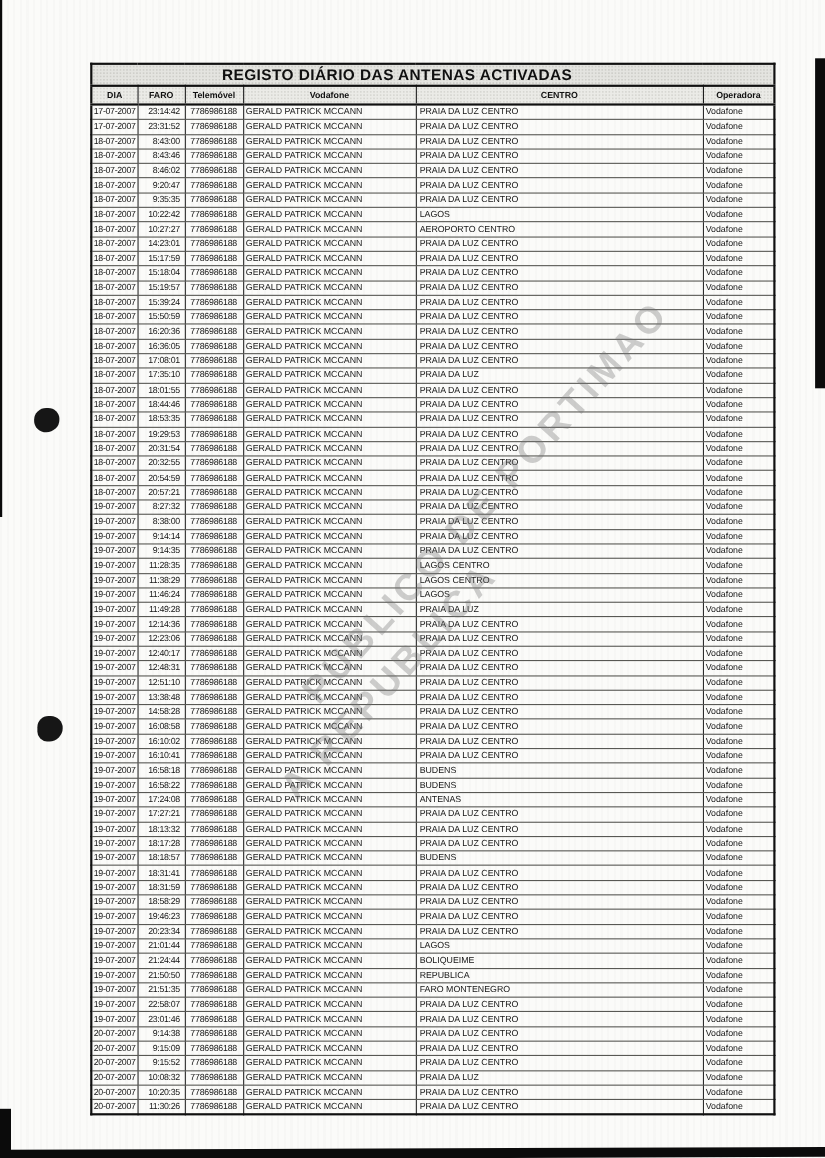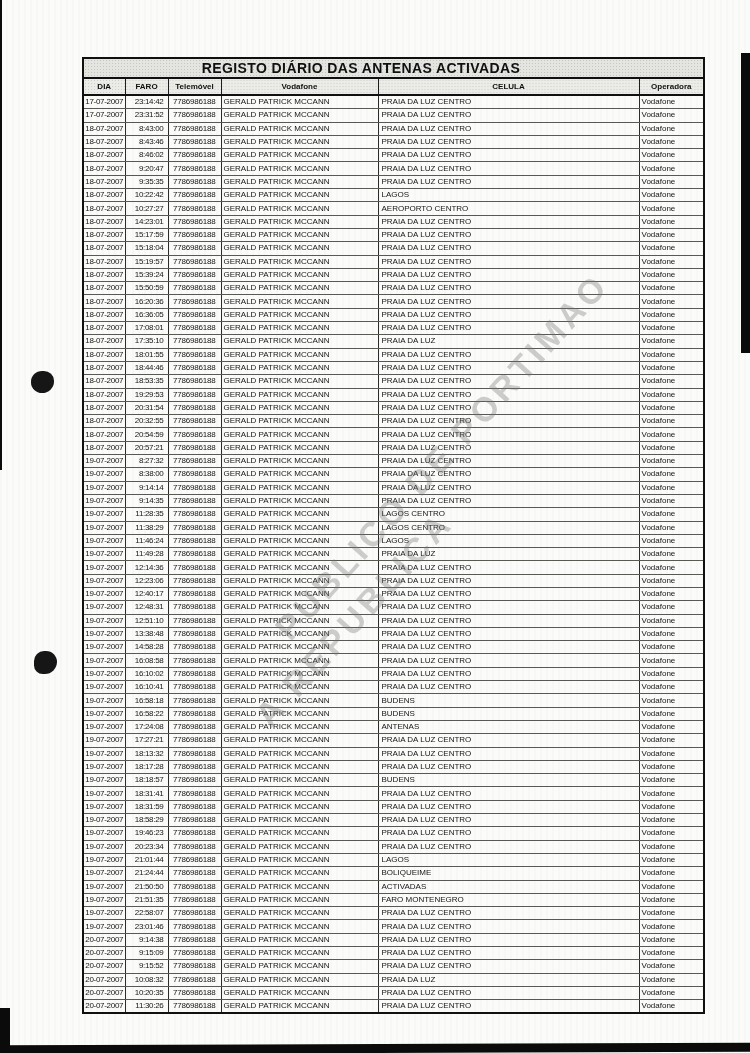--- a/index.html
+++ b/index.html
@@ -86,21 +86,21 @@
   </colgroup>
   <thead>
     <tr class="title-row">
       <th colspan="6">REGISTO DIÁRIO DAS ANTENAS ACTIVADAS</th>
     </tr>
     <tr class="header-row" id="header-row">
         <th>DIA</th>
         <th>FARO</th>
         <th>Telemóvel</th>
         <th>Vodafone</th>
-        <th>CELULA</th>
+        <th>CENTRO</th>
         <th>Operadora</th>
       </tr>
   </thead>
   <tbody id="table-body">
       <tr>
         <td class="c0">17-07-2007</td>
         <td class="c1">23:14:42</td>
         <td class="c2">7786986188</td>
         <td class="c3">GERALD PATRICK MCCANN</td>
         <td class="c4">PRAIA DA LUZ CENTRO</td>
@@ -568,21 +568,21 @@
         <td class="c2">7786986188</td>
         <td class="c3">GERALD PATRICK MCCANN</td>
         <td class="c4">BOLIQUEIME</td>
         <td class="c5">Vodafone</td>
       </tr>
       <tr>
         <td class="c0">19-07-2007</td>
         <td class="c1">21:50:50</td>
         <td class="c2">7786986188</td>
         <td class="c3">GERALD PATRICK MCCANN</td>
-        <td class="c4">ACTIVADAS</td>
+        <td class="c4">REPUBLICA</td>
         <td class="c5">Vodafone</td>
       </tr>
       <tr>
         <td class="c0">19-07-2007</td>
         <td class="c1">21:51:35</td>
         <td class="c2">7786986188</td>
         <td class="c3">GERALD PATRICK MCCANN</td>
         <td class="c4">FARO MONTENEGRO</td>
         <td class="c5">Vodafone</td>
       </tr>

